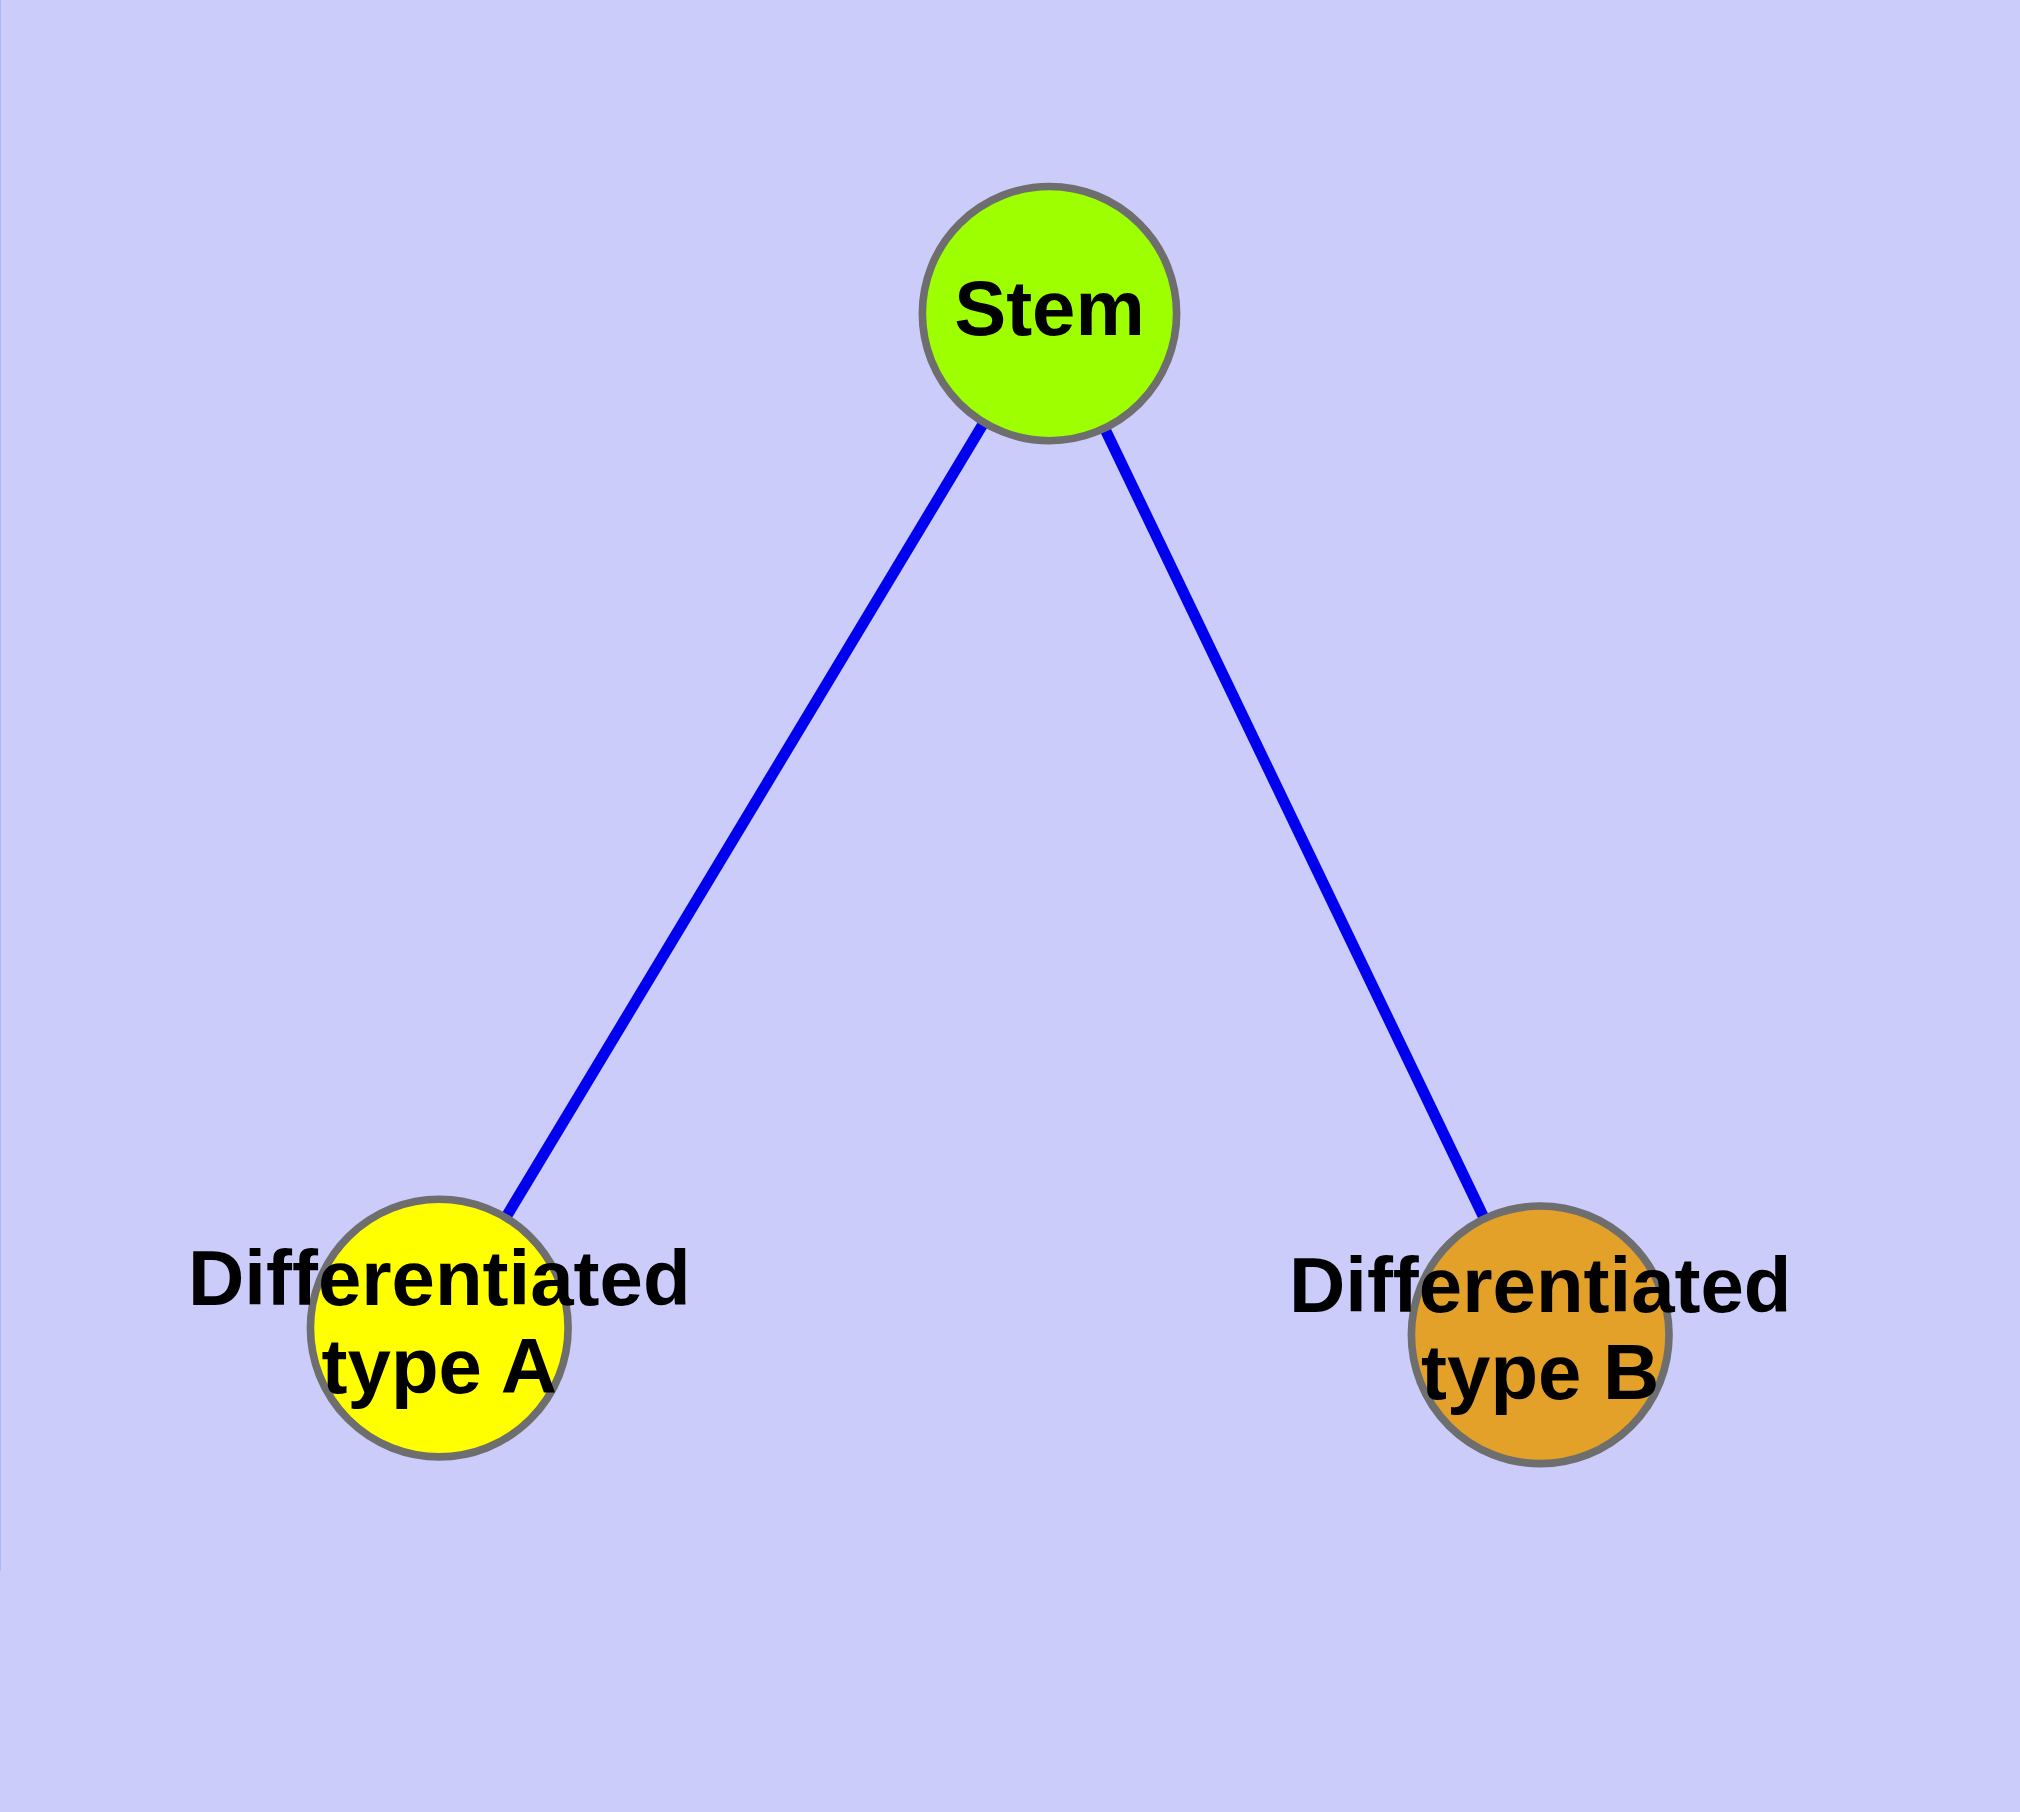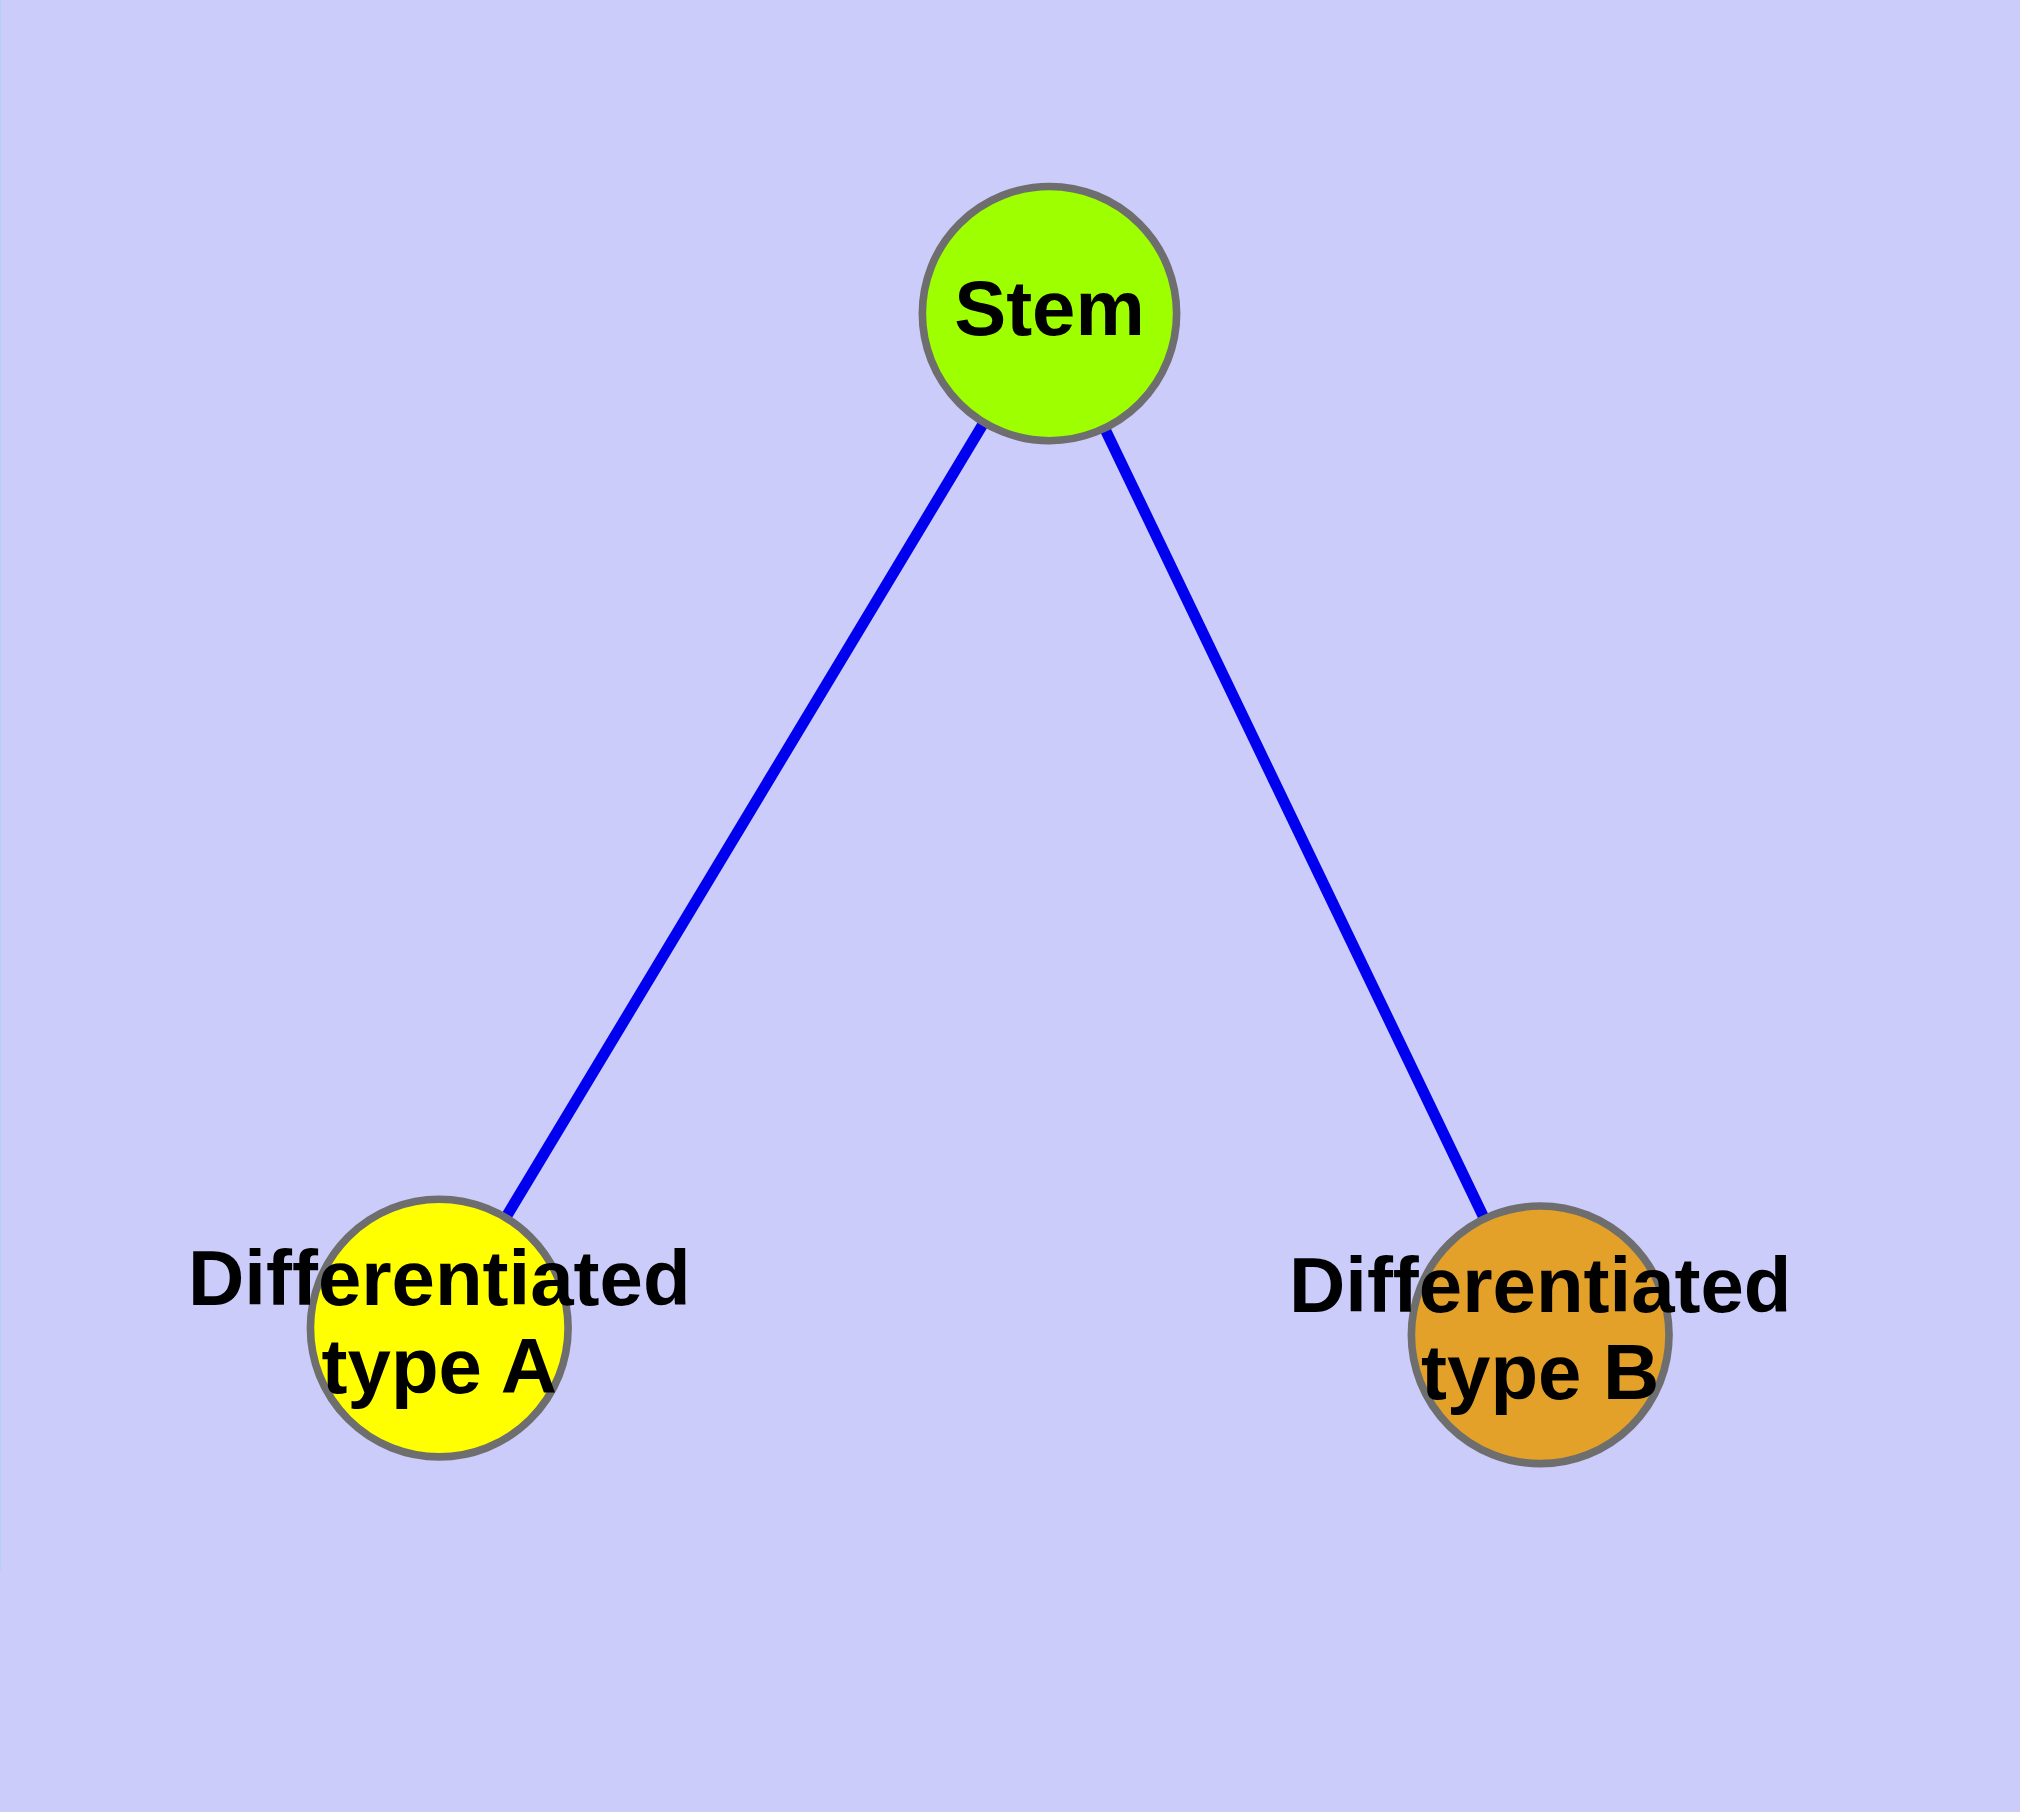--- a/index.html
+++ b/index.html
@@ -4,21 +4,21 @@
 <style>
   html, body {
     margin: 0;
     padding: 0;
     background: #ccccfa;
   }
   #stage {
     position: relative;
     width: 2021px;
     height: 1571px;
-    background: #5eead4;
+    background: #3b82f6;
     overflow: hidden;
     font-family: "Liberation Sans", sans-serif;
     text-align: center;
   }
   #graph-svg {
     position: absolute;
     inset: 0;
     width: 2021px;
     height: 1812px;
     display: block;

